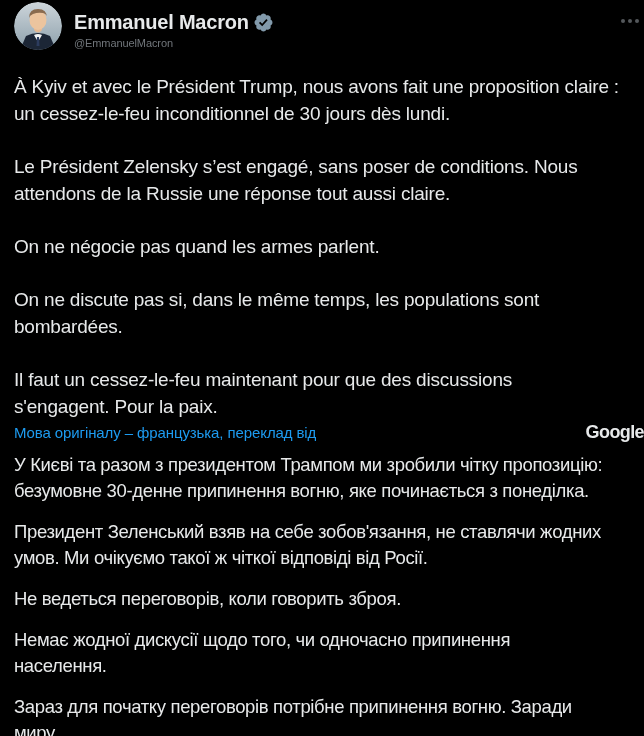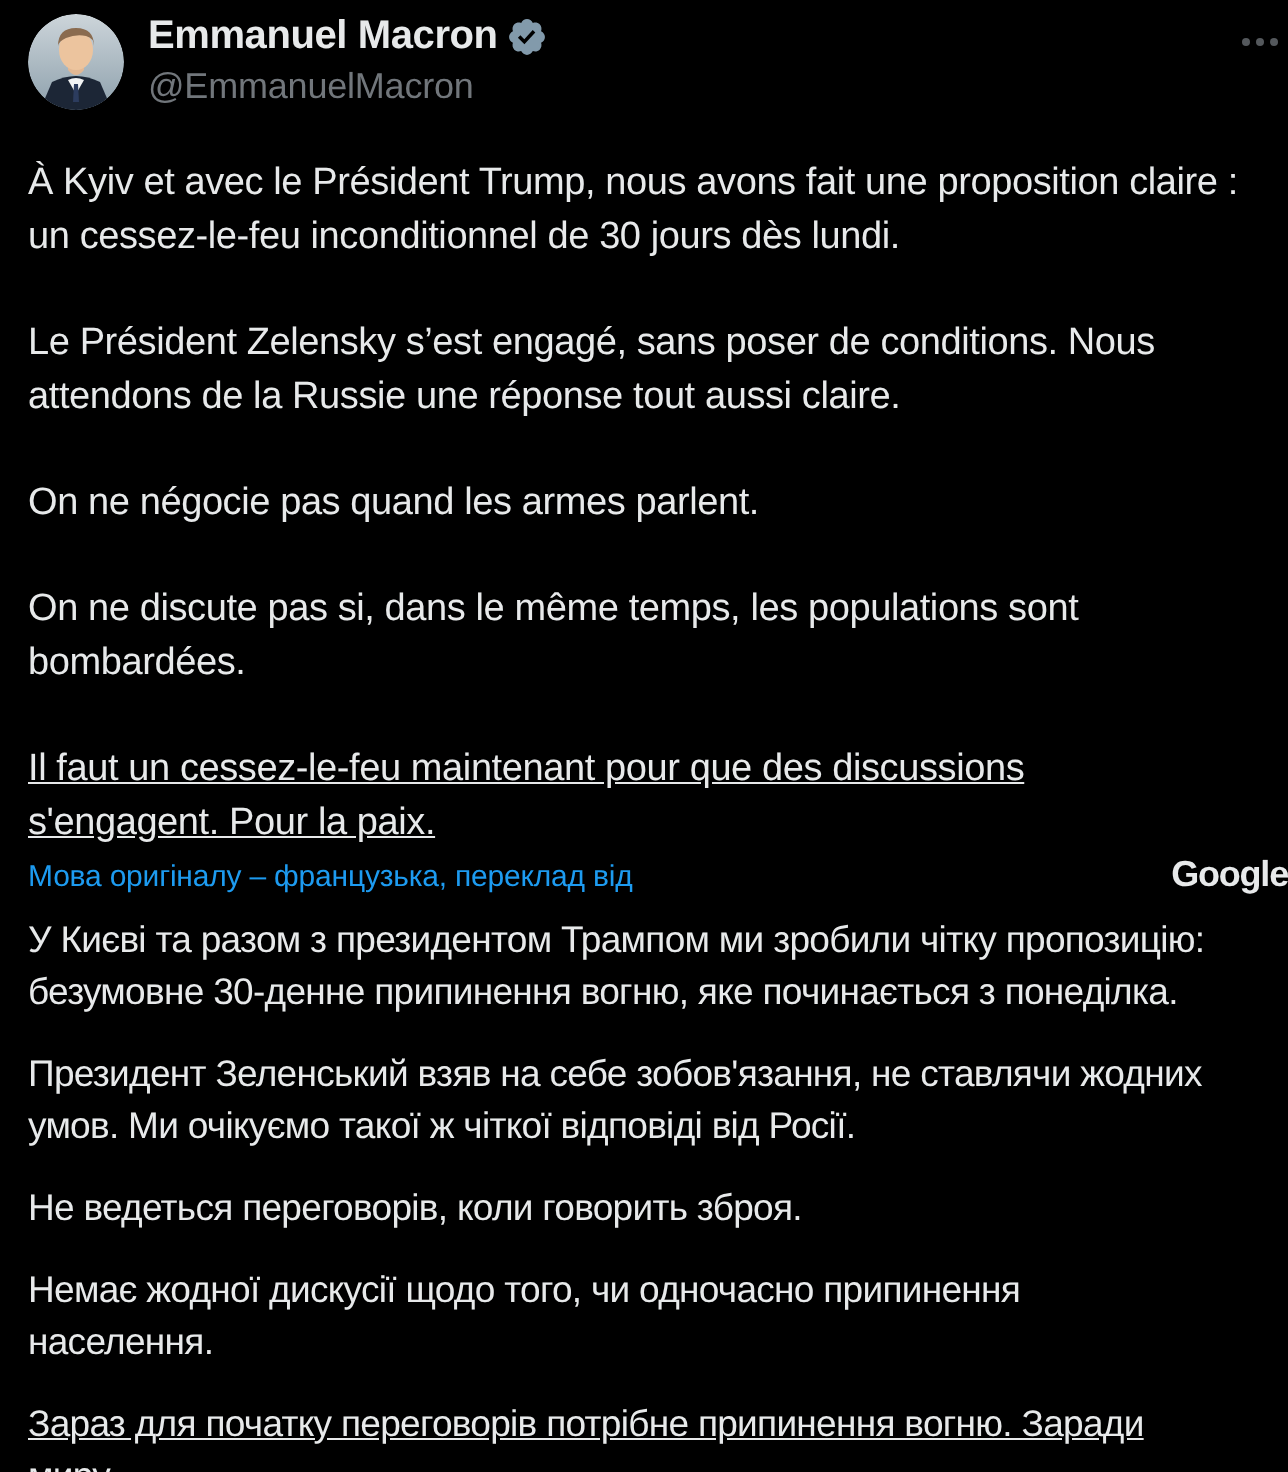--- a/index.html
+++ b/index.html
@@ -50,21 +50,21 @@
     letter-spacing: -0.2px;
     color: #e7e9ea;
     cursor: pointer;
   }
   .badge {
     width: 21px;
     height: 21px;
     margin-top: 1px;
   }
   .handle {
-    font-size: 18px;
+    font-size: 11px;
     color: #71767b;
     letter-spacing: -0.1px;
     margin-top: 3px;
     cursor: pointer;
   }
   .more-btn {
     position: absolute;
     right: 0px;
     top: 8px;
     width: 28px;
@@ -91,21 +91,21 @@
     padding-right: 4px;
   }
   .para {
     font-size: 19px;
     line-height: 27px;
     letter-spacing: -0.2px;
     color: #e7e9ea;
     margin: 0 0 26px 0;
     white-space: pre-line;
   }
-  .para:last-child { margin-bottom: 0; text-decoration: underline; }
+  .para:last-child { margin-bottom: 0; }
   
   .attribution {
     display: flex;
     align-items: baseline;
     gap: 7px;
     margin: 2px 0 9px 0;
     cursor: pointer;
     justify-content: space-between;
   }
   .attribution-text {

